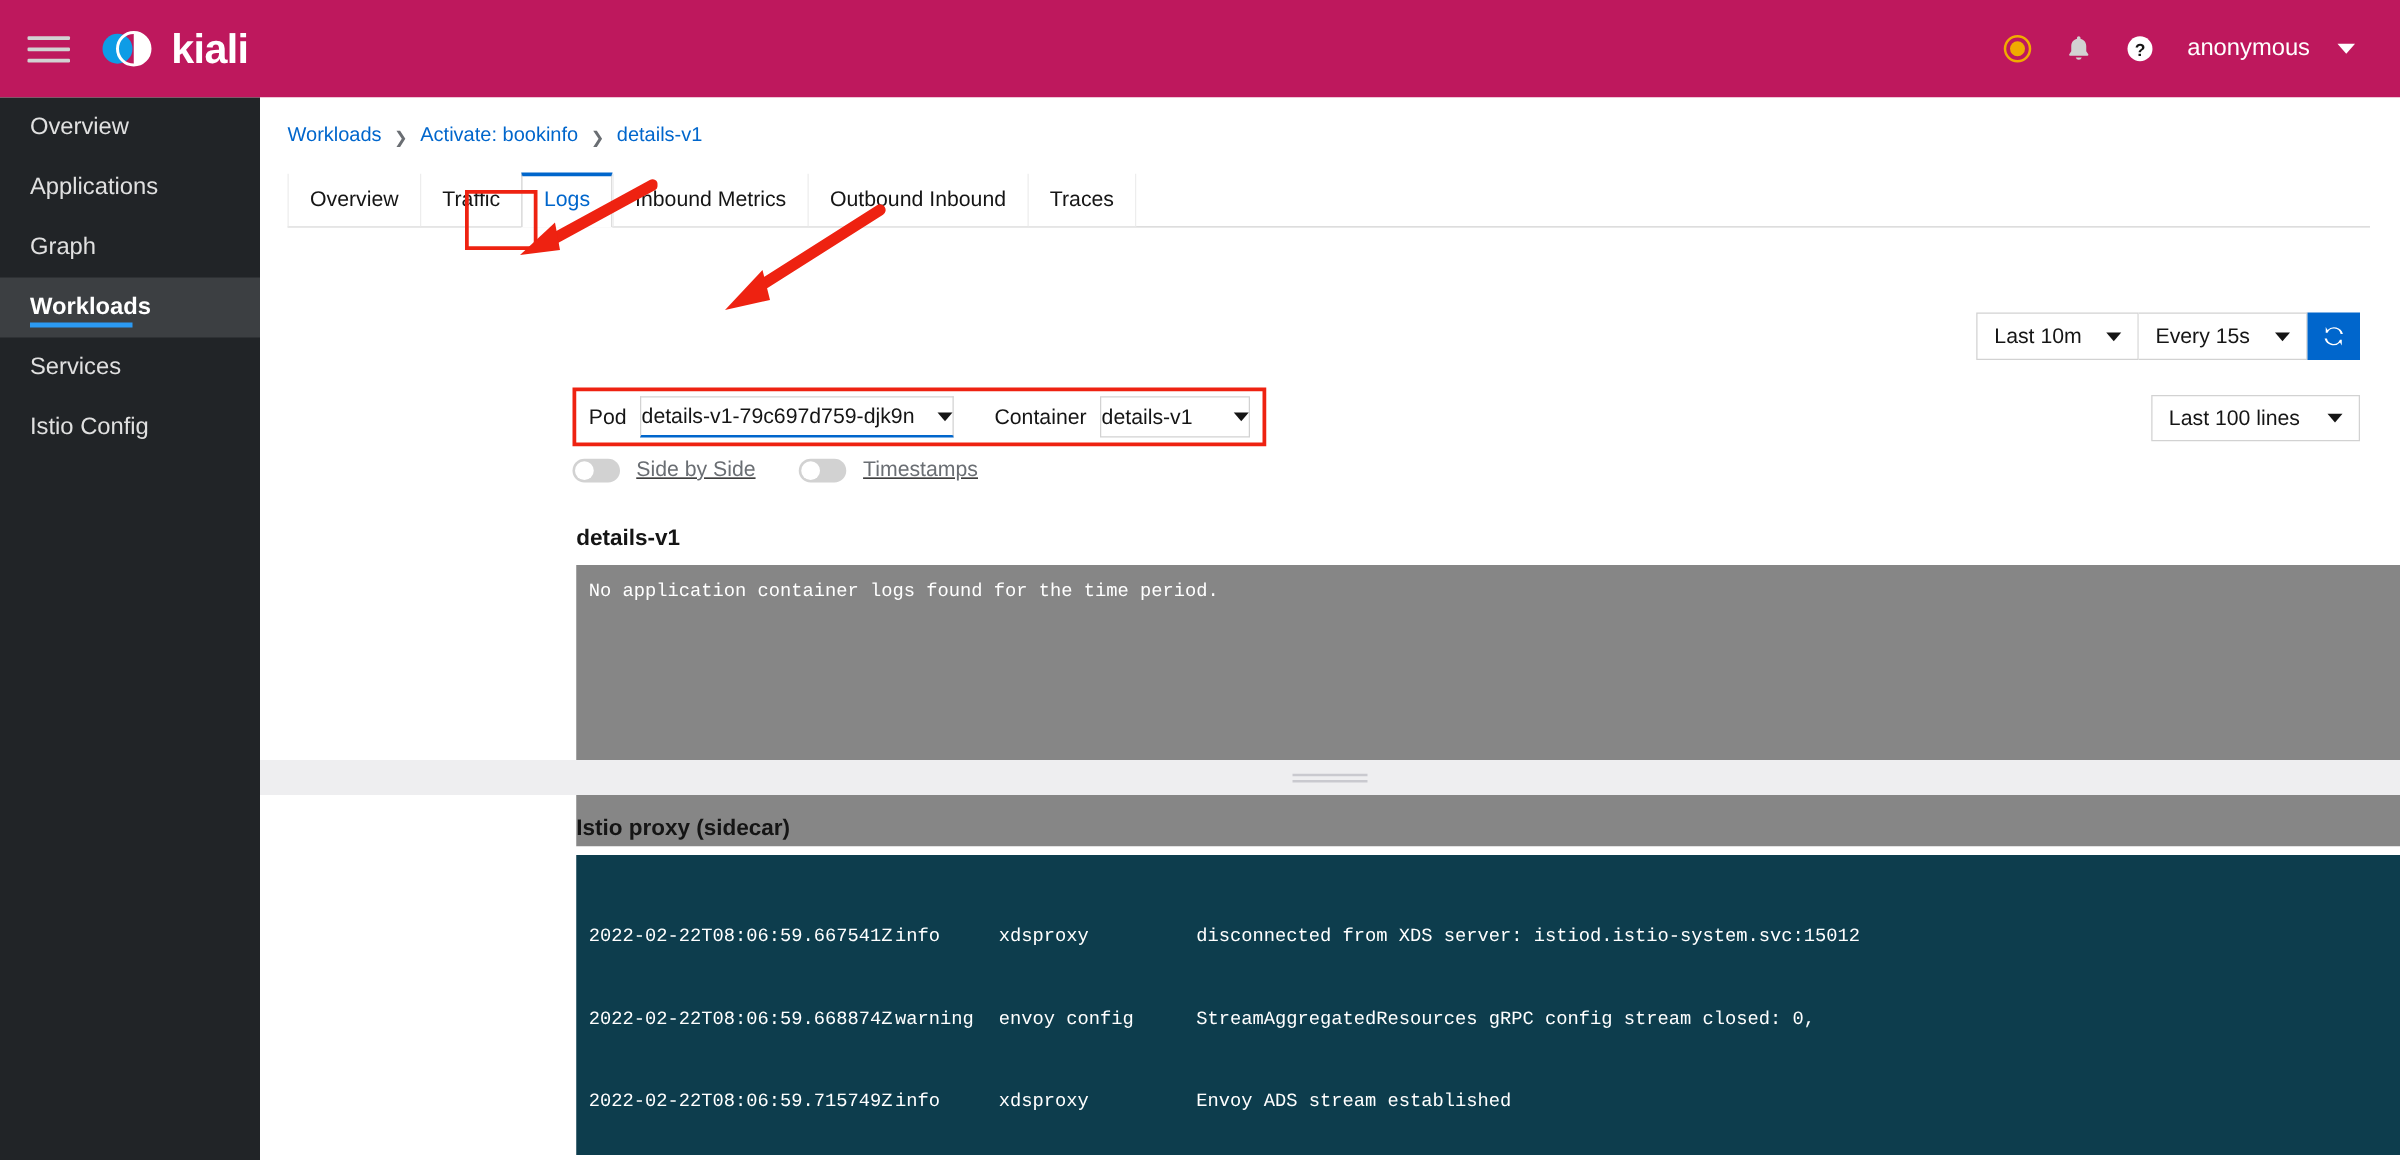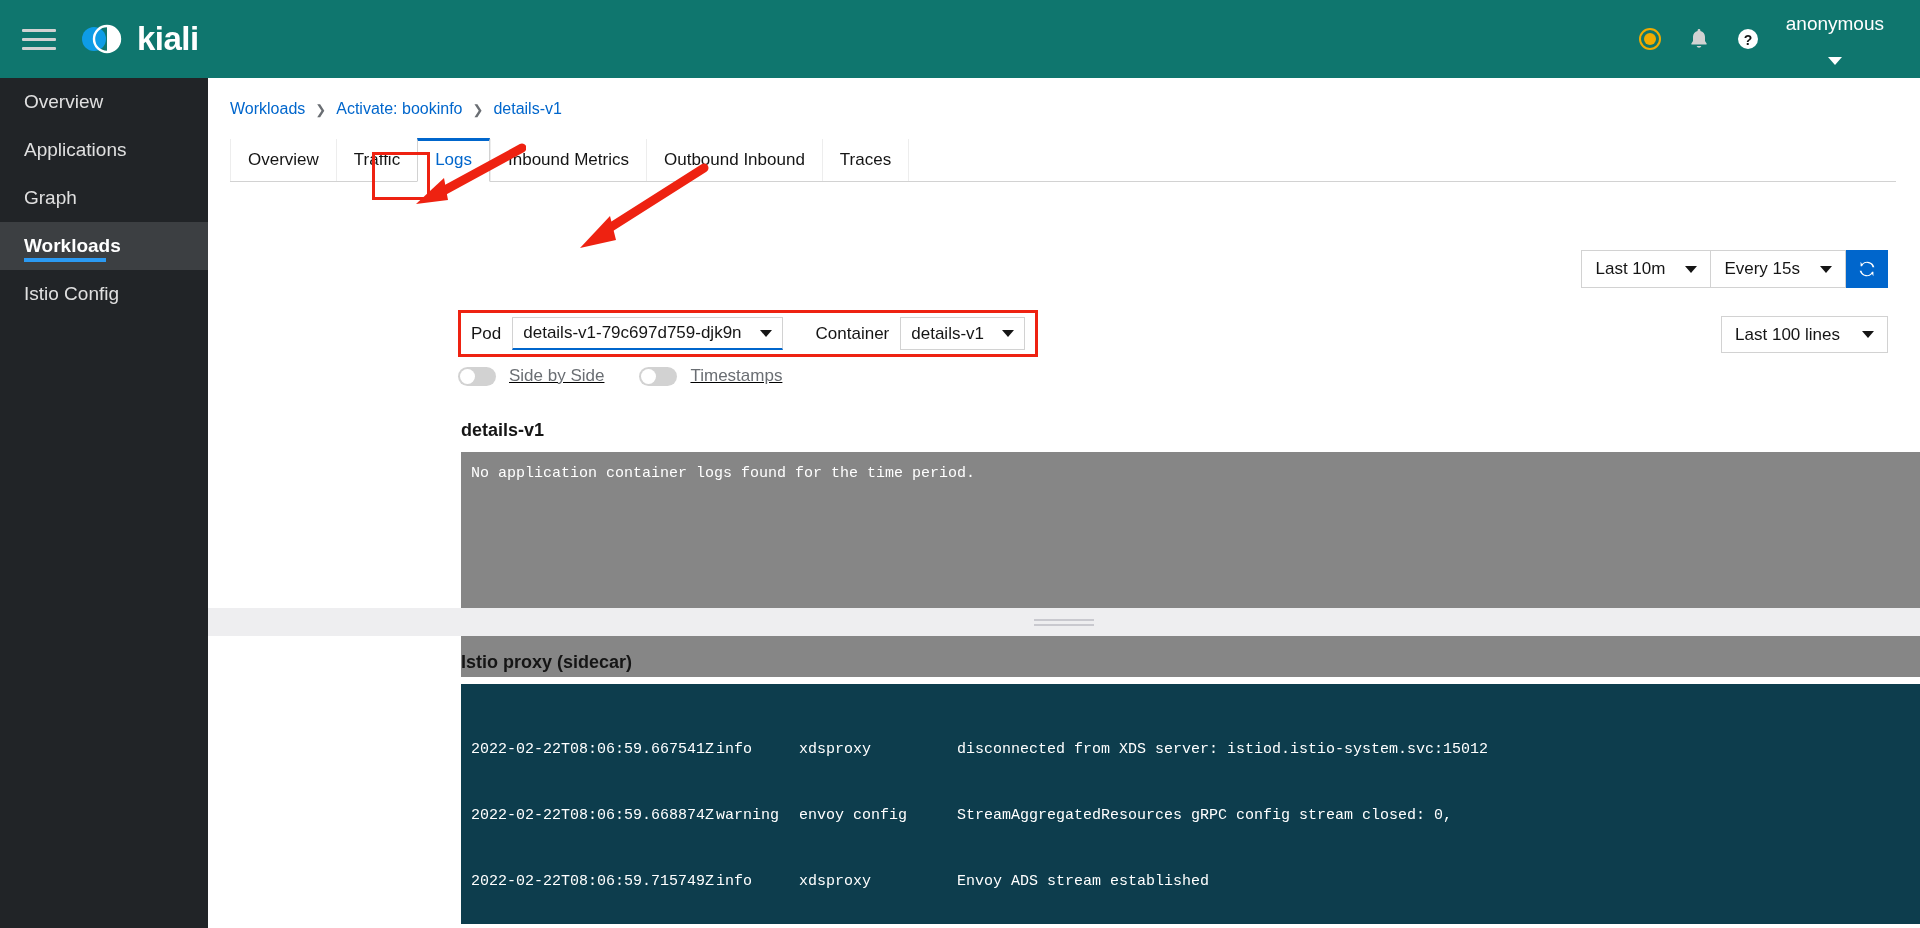--- a/index.html
+++ b/index.html
@@ -7,21 +7,21 @@
     width: 1920px; height: 928px;
     font-family: "Liberation Sans", sans-serif;
     background: #ffffff;
     overflow: hidden;
   }
 
   
   .masthead {
     position: absolute; top: 0; left: 0;
     width: 1920px; height: 78px;
-    background: #0f766e;
+    background: #be185d;
     display: flex; align-items: center;
   }
   .hamburger {
     width: 34px; height: 30px;
     margin-left: 22px; margin-right: 22px;
     display: flex; flex-direction: column; justify-content: center; gap: 6px;
     cursor: pointer;
   }
   .hamburger span { display: block; height: 3px; background: #d2d2d2; border-radius: 1px; }
   .brand { display: flex; align-items: center; gap: 13px; }
@@ -31,21 +31,21 @@
     margin-left: auto; display: flex; align-items: center;
     gap: 26px; padding-right: 36px;
   }
   .mh-icon { cursor: pointer; display: flex; align-items: center; justify-content: center; }
   .user-name { color: #ffffff; font-size: 19px; }
   .caret-dn {
     width: 0; height: 0;
     border-left: 7px solid transparent; border-right: 7px solid transparent;
     border-top: 8px solid #ffffff;
   }
-  .user-block { display: flex; align-items: center; gap: 22px; cursor: pointer; flex-direction: column; }
+  .user-block { display: flex; align-items: center; gap: 22px; cursor: pointer; }
 
   
   .sidebar {
     position: absolute; top: 78px; left: 0;
     width: 208px; height: 850px;
     background: #212427;
   }
   .nav-item {
     height: 48px; display: flex; align-items: center;
     padding-left: 24px;
@@ -131,21 +131,21 @@
     position: absolute; top: 232px; left: 250px;
     display: flex; align-items: center;
     border: 3px solid #ee2211;
     height: 47px;
     padding: 0 10px;
   }
   .pc-label { font-size: 17px; color: #151515; margin-right: 11px; }
   .pc-select {
     height: 33px; border: 1px solid #d2d2d2; background: #fff;
     display: flex; align-items: center; justify-content: space-between;
-    padding: 0 10px; font-size: 17px; color: #151515; cursor: pointer;
+    padding: 0 0; font-size: 17px; color: #151515; cursor: pointer;
     min-width: 120px;
   }
   .pc-select.primary { border-bottom: 2px solid #06c; min-width: 235px; }
   .pc-select .caret-sm { margin-left: 18px; }
   .pc-gap { width: 33px; }
 
   .lines-sel {
     position: absolute; top: 238px; right: 32px;
     height: 37px; border: 1px solid #d2d2d2; background: #fff;
     display: flex; align-items: center; gap: 22px;
@@ -265,20 +265,23 @@
   <div class="nav-item">
     <span>Applications</span>
   </div>
   <div class="nav-item">
     <span>Graph</span>
   </div>
   <div class="nav-item active">
     <span>Workloads</span>
   </div>
   <div class="nav-item">
+    <span>Services</span>
+  </div>
+  <div class="nav-item">
     <span>Istio Config</span>
   </div>
 </nav>
 
 <div class="main">
 
   <div class="breadcrumb">
     <span class="crumb-link">Workloads</span>
     <span class="crumb-sep">❯</span>
     <span class="crumb-link">Activate: bookinfo</span>

